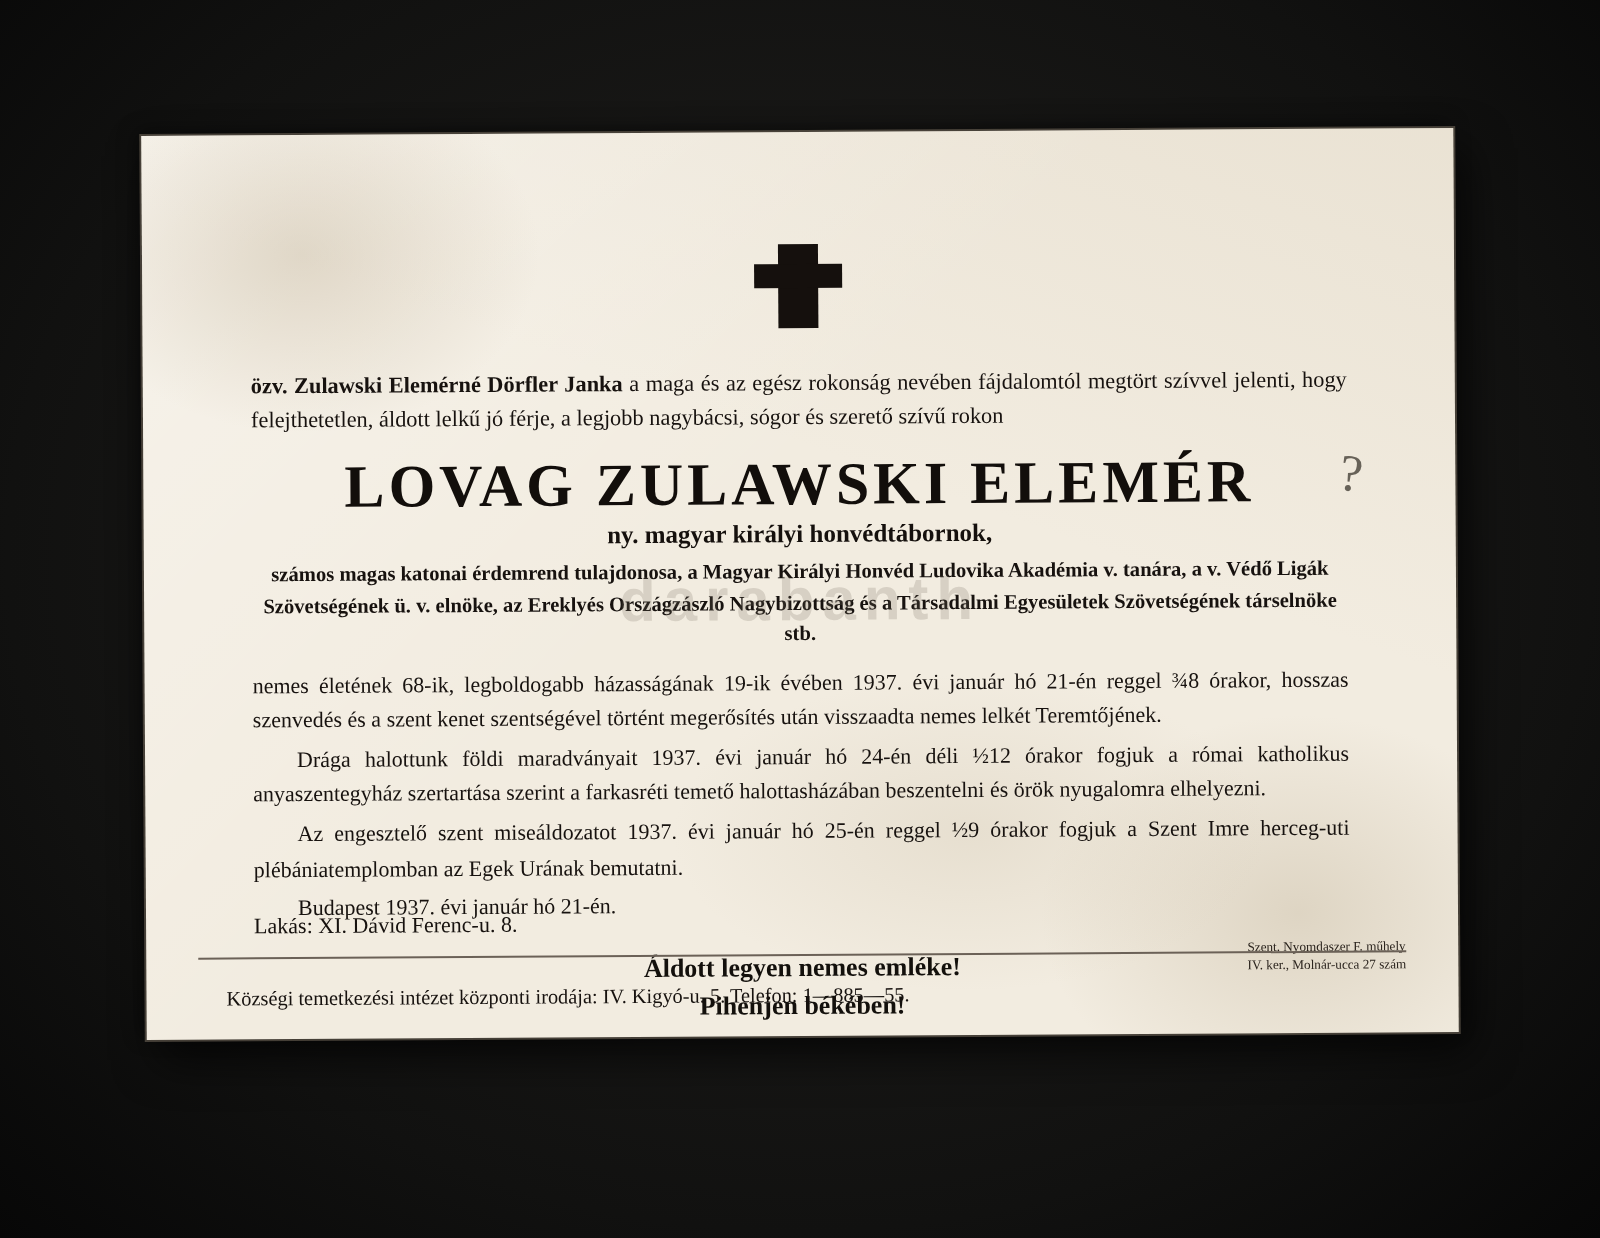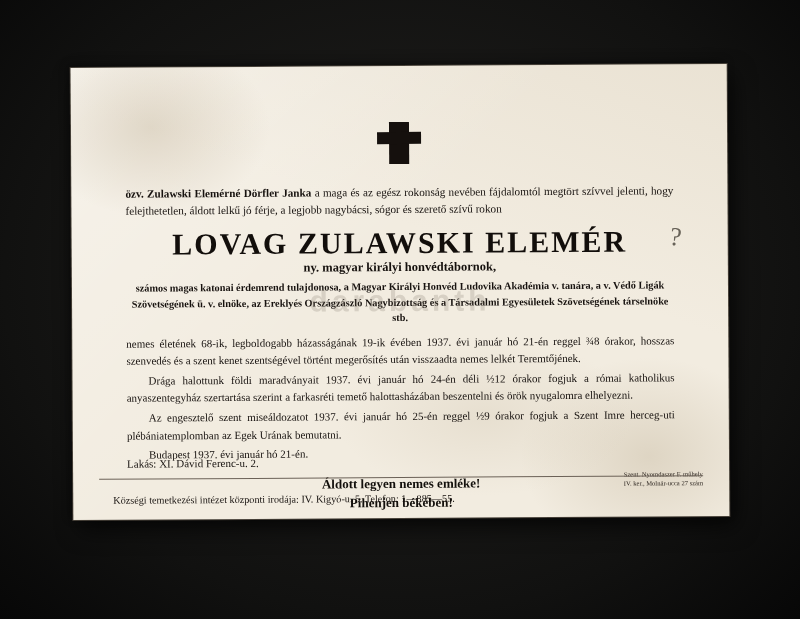--- a/index.html
+++ b/index.html
@@ -239,21 +239,21 @@
 
         <p class="para">Budapest 1937. évi január hó 21-én.</p>
 
         <div class="closing">
           <div>Áldott legyen nemes emléke!</div>
           <div>Pihenjen békében!</div>
         </div>
 
       </div>
 
-      <div class="address">Lakás: XI. Dávid Ferenc-u. 2.</div>
+      <div class="address">Lakás: XI. Dávid Ferenc-u. 8.</div>
 
       <div class="printer">
         <div>Szent. Nyomdaszer F. műhely</div>
         <div>IV. ker., Molnár-ucca 27 szám</div>
       </div>
 
       <div class="rule"></div>
 
       <div class="footer">Községi temetkezési intézet központi irodája: IV. Kigyó-u. 5. Telefon: 1—885—55.</div>
 

